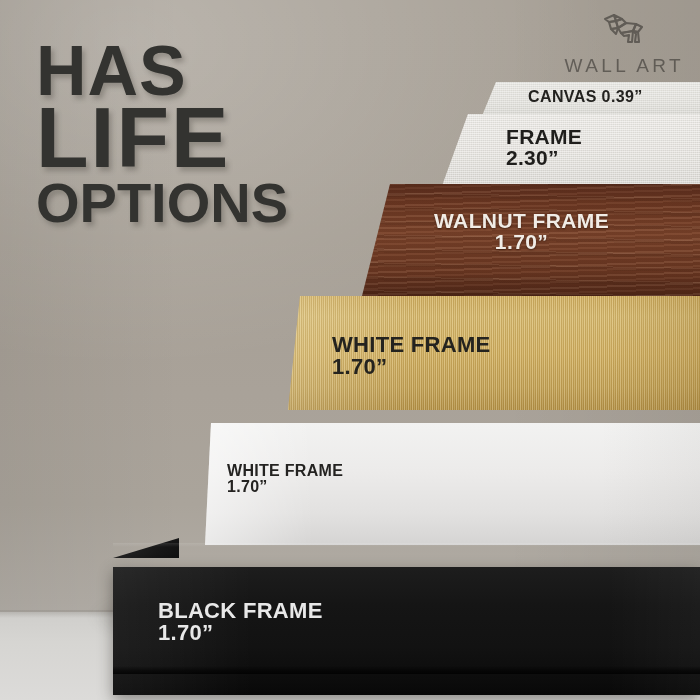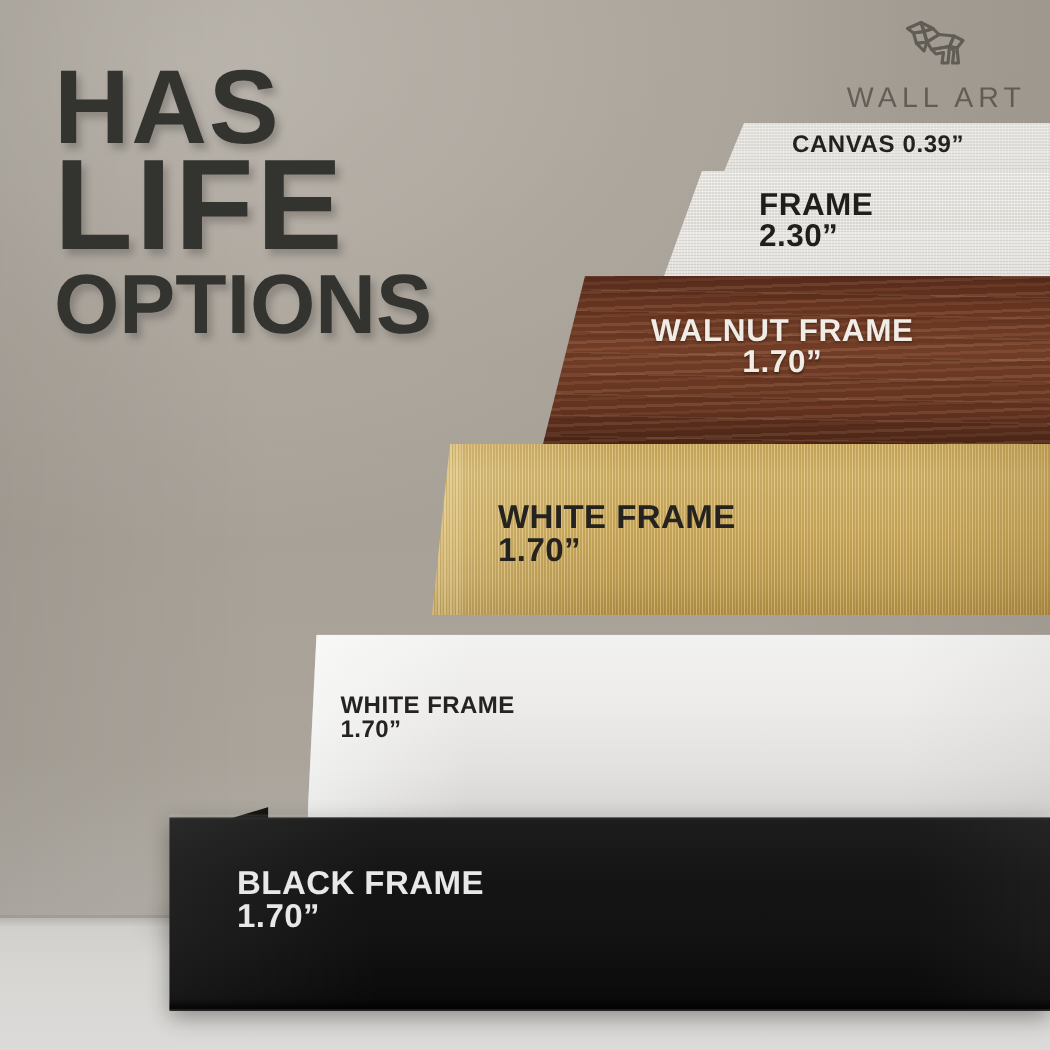--- a/index.html
+++ b/index.html
@@ -179,21 +179,21 @@
     box-shadow:0 4px 11px rgba(50,46,40,.30);
   }
   #p-white .tex{
     position:absolute;inset:0;
     background:linear-gradient(90deg, rgba(255,255,255,.5) 0%, rgba(0,0,0,0) 22%, rgba(0,0,0,0) 80%, rgba(120,118,114,.07) 100%);
   }
   #p-white .lbl{left:22px;top:40px;color:#242321;font-size:16px;letter-spacing:.3px;}
 
   
   #p-black{
-    left:113px;top:545px;width:587px;height:128px;
+    left:113px;top:567px;width:587px;height:128px;
     background:
       linear-gradient(180deg,#1d1d1d 0%,#151515 30%,#121212 62%,#0c0c0c 88%,#080808 100%);
     box-shadow:0 5px 14px rgba(30,28,24,.42);
   }
   #p-black .tex{
     position:absolute;inset:0;
     background:linear-gradient(90deg, rgba(255,255,255,.055) 0%, rgba(255,255,255,0) 24%, rgba(255,255,255,0) 84%, rgba(255,255,255,.035) 100%);
   }
   #p-black .lbl{left:45px;top:33px;color:#e8e8e8;font-size:22px;letter-spacing:.3px;}
   

